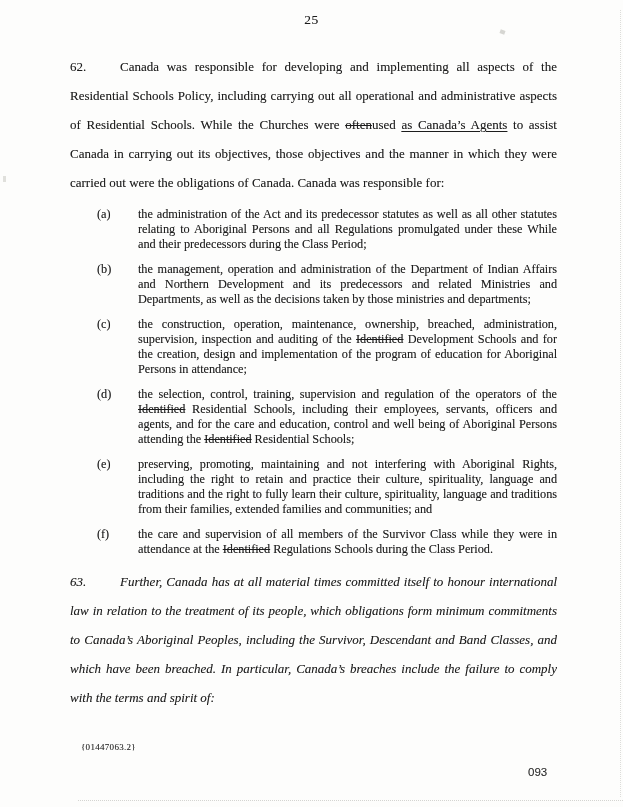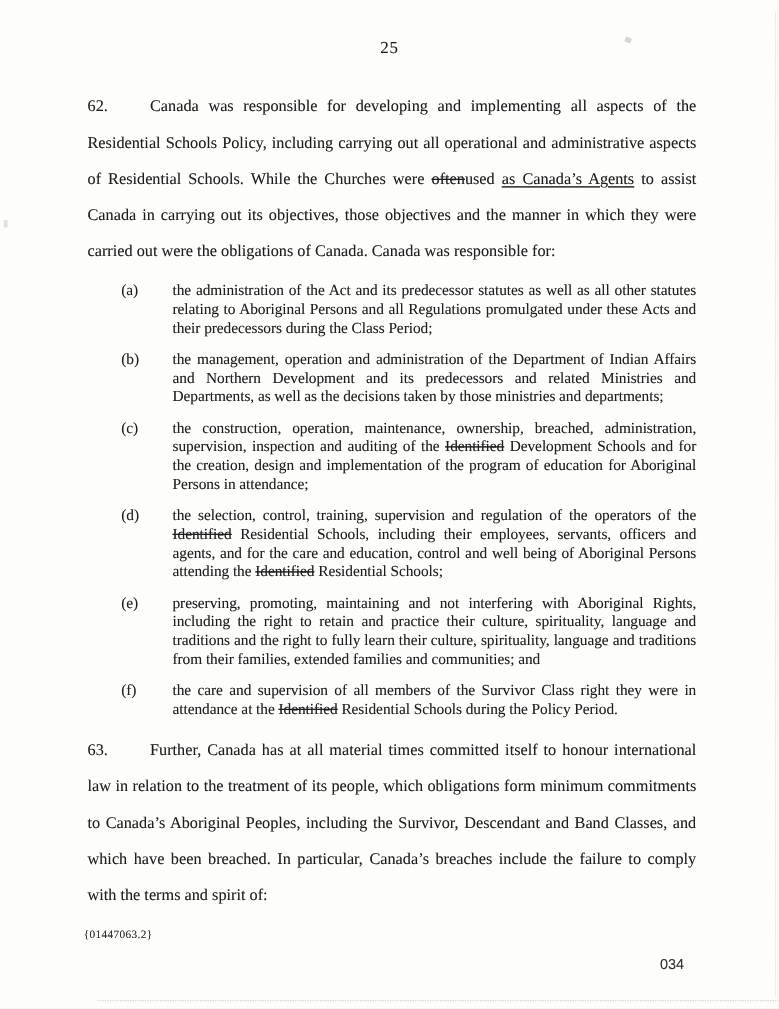--- a/index.html
+++ b/index.html
@@ -9,37 +9,37 @@
     height: 807px;
     margin: 0 auto;
     background: #fdfdfc;
     overflow: hidden;
     font-family: "Liberation Serif", "DejaVu Serif", serif;
     color: #1d1d1d;
     box-sizing: border-box;
     text-shadow: 0 0 0.4px rgba(20,20,20,0.35);
   }
   .page-number-top {
-    padding-top: 30px;
+    padding-top: 12px;
     text-align: center;
     font-size: 13.5px;
     line-height: 16px;
     letter-spacing: 0.5px;
   }
   .body-area {
     margin: 0 66px 0 70px; 
   }
   .para {
     margin: 0;
     font-size: 13px;
     line-height: 29px;
     text-align: justify;
   }
   .para-62 { margin-top: 24px; }
-  .para-63 { margin-top: 10px; }
+  .para-63 { margin-top: 10px; font-style: italic; }
   .pnum {
     display: inline-block;
     width: 50px;
   }
   .clauses {
     margin-top: 10px;
   }
   .clause {
     display: flex;
     margin-left: 27px;
@@ -54,21 +54,21 @@
     flex-shrink: 0;
   }
   .ctext {
     flex: 1;
     text-align: justify;
   }
   .strike { text-decoration: line-through; text-decoration-thickness: 1px; }
   .underline { text-decoration: underline; text-underline-offset: 2px; }
   .footer-left {
     position: absolute;
-    left: 67px;
+    left: 81px;
     top: 742px;
     font-size: 9px;
     letter-spacing: 0.3px;
     color: #2a2a2a;
   }
   .footer-right {
     position: absolute;
     left: 528px;
     top: 766px;
     font-size: 11.5px;
@@ -119,21 +119,21 @@
   <div class="page-number-top">25</div>
 
   <div class="body-area">
 
     <p class="para para-62"><span class="pnum">62.</span><span><span>Canada was responsible for developing and implementing all aspects of the Residential Schools Policy, including carrying out all operational and administrative aspects of Residential Schools.  While the Churches were </span><span class="strike">often</span><span>used </span><span class="underline">as Canada’s Agents</span><span> to assist Canada in carrying out its objectives, those objectives and the manner in which they were carried out were the obligations of Canada.  Canada was responsible for:</span></span></p>
 
     <div class="clauses">
 
       <div class="clause">
         <span class="clabel">(a)</span>
-        <span class="ctext"><span>the administration of the Act and its predecessor statutes as well as all other statutes relating to Aboriginal Persons and all Regulations promulgated under these Acts and their predecessors during the Class Period;</span></span>
+        <span class="ctext"><span>the administration of the Act and its predecessor statutes as well as all other statutes relating to Aboriginal Persons and all Regulations promulgated under these While and their predecessors during the Class Period;</span></span>
       </div>
 
       <div class="clause">
         <span class="clabel">(b)</span>
         <span class="ctext"><span>the management, operation and administration of the Department of Indian Affairs and Northern Development and its predecessors and related Ministries and Departments, as well as the decisions taken by those ministries and departments;</span></span>
       </div>
 
       <div class="clause">
         <span class="clabel">(c)</span>
         <span class="ctext"><span>the construction, operation, maintenance, ownership, breached, administration, supervision, inspection and auditing of the </span><span class="strike">Identified</span><span> Development Schools and for the creation, design and implementation of the program of education for Aboriginal Persons in attendance;</span></span>
@@ -144,31 +144,31 @@
         <span class="ctext"><span>the selection, control, training, supervision and regulation of the operators of the </span><span class="strike">Identified</span><span> Residential Schools, including their employees, servants, officers and agents, and for the care and education, control and well being of Aboriginal Persons attending the </span><span class="strike">Identified</span><span> Residential Schools;</span></span>
       </div>
 
       <div class="clause">
         <span class="clabel">(e)</span>
         <span class="ctext"><span>preserving, promoting, maintaining and not interfering with Aboriginal Rights, including the right to retain and practice their culture, spirituality, language and traditions and the right to fully learn their culture, spirituality, language and traditions from their families, extended families and communities; and</span></span>
       </div>
 
       <div class="clause">
         <span class="clabel">(f)</span>
-        <span class="ctext"><span>the care and supervision of all members of the Survivor Class right they were in attendance at the </span><span class="strike">Identified</span><span> Residential Schools during the Policy Period.</span></span>
+        <span class="ctext"><span>the care and supervision of all members of the Survivor Class while they were in attendance at the </span><span class="strike">Identified</span><span> Regulations Schools during the Class Period.</span></span>
       </div>
 
     </div>
 
     <p class="para para-63"><span class="pnum">63.</span><span><span>Further, Canada has at all material times committed itself to honour international law in relation to the treatment of its people, which obligations form minimum commitments to Canada’s Aboriginal Peoples, including the Survivor, Descendant and Band Classes, and which have been breached.  In particular, Canada’s breaches include the failure to comply with the terms and spirit of:</span></span></p>
 
   </div>
 
   <div class="footer-left">{01447063.2}</div>
 
-  <div class="footer-right">034</div>
+  <div class="footer-right">093</div>
 
   <div class="scan-edge-right"></div>
   <div class="scan-line-bottom"></div>
   <div class="scan-speckle-1"></div>
   <div class="scan-speckle-2"></div>
 
 </div>
 
 </body></html>

